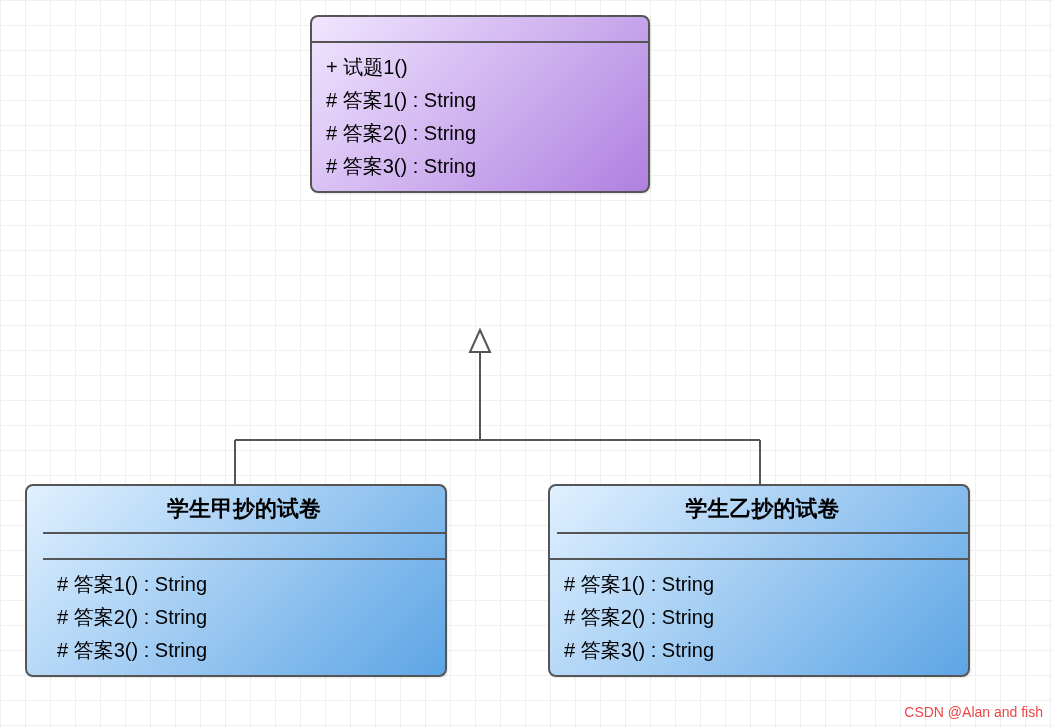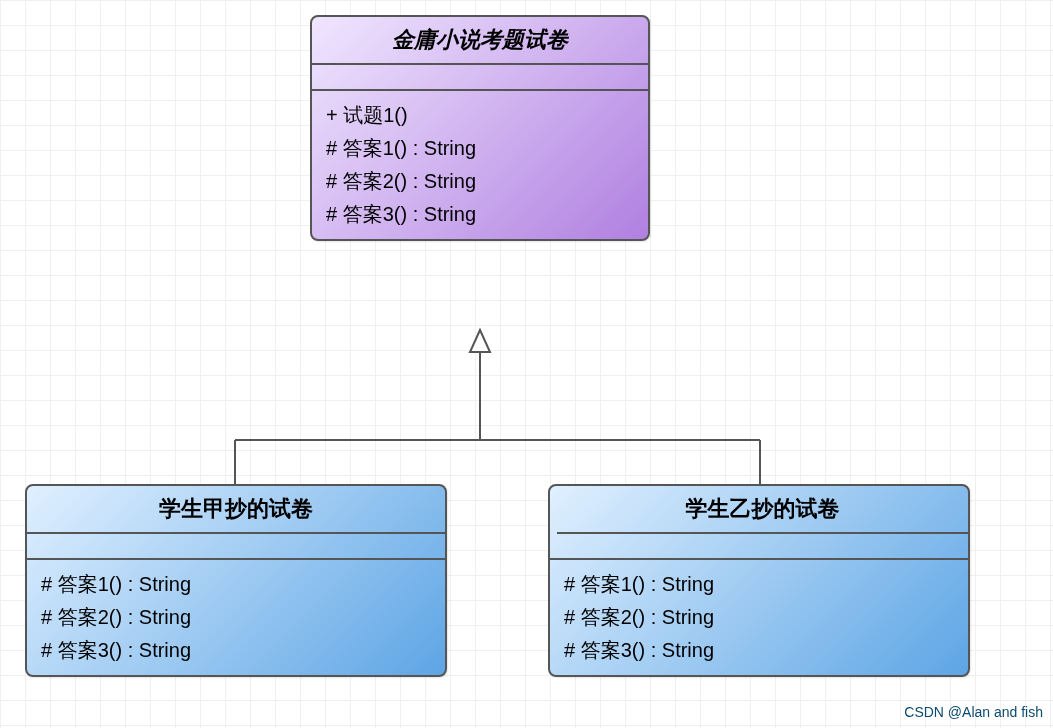--- a/index.html
+++ b/index.html
@@ -54,40 +54,39 @@
       white-space: nowrap;
     }
     .connector {
       position: absolute;
       pointer-events: none;
     }
     .watermark {
       position: absolute;
       bottom: 8px;
       right: 10px;
-      color: #0c4a6e;
+      color: #ef4444;
       font-size: 14px;
       font-family: Arial, sans-serif;
     }
   </style>
 </head>
 <body>
 
 <div class="uml-box uml-purple" style="left:310px; top:15px; width:340px;">
-  <div class="uml-title">金庸小说考题试卷</div>
   <div class="uml-attrs"></div>
   <div class="uml-methods">
     <div class="uml-method">+ 试题1()</div>
     <div class="uml-method"># 答案1()  : String</div>
     <div class="uml-method"># 答案2()  : String</div>
     <div class="uml-method"># 答案3()  : String</div>
   </div>
 </div>
 
-<div class="uml-box uml-blue" style="left:25px; top:484px; width:422px;">
+<div class="uml-box uml-blue" style="left:25px; top:484px; width:422px;padding-left:16px;">
   <div class="uml-title" style="font-style:normal;">学生甲抄的试卷</div>
   <div class="uml-attrs"></div>
   <div class="uml-methods">
     <div class="uml-method" style="font-style:normal;"># 答案1()  : String</div>
     <div class="uml-method" style="font-style:normal;"># 答案2()  : String</div>
     <div class="uml-method" style="font-style:normal;"># 答案3()  : String</div>
   </div>
 </div>
 
 <div class="uml-box uml-blue" style="left:548px; top:484px; width:422px;">

